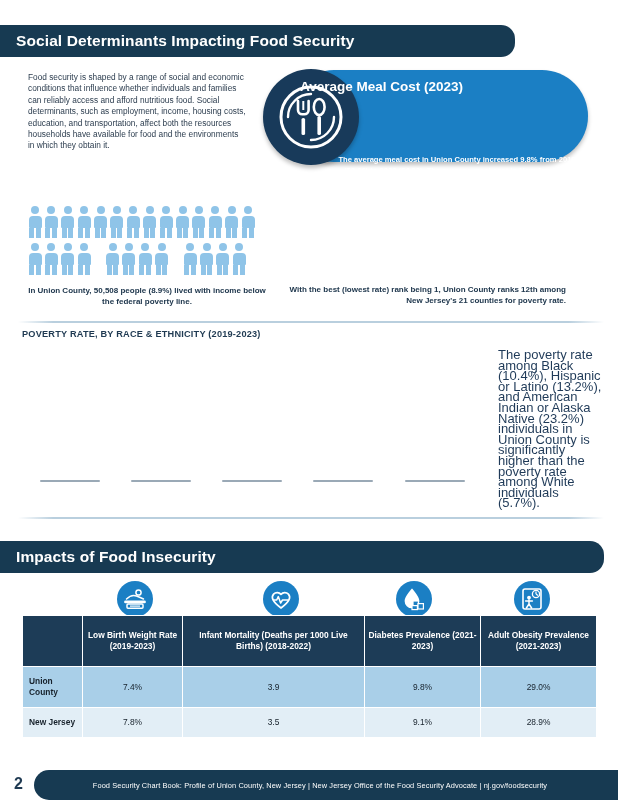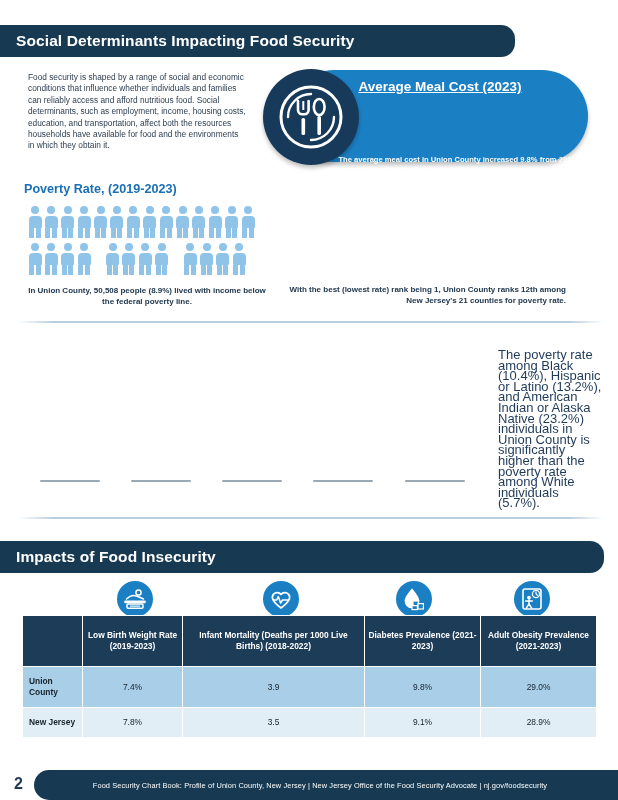--- a/index.html
+++ b/index.html
@@ -42,22 +42,22 @@
   }
   .meal-circle {
     position: absolute; left: 263px; top: 69px;
     width: 96px; height: 96px; border-radius: 50%;
     background: #183a5a;
     box-shadow: 0 3px 4px rgba(0,0,0,.25);
     display: flex; align-items: center; justify-content: center;
   }
   .meal-title {
     position: absolute; left: 300px; top: 79px; width: 280px;
-    text-align: center; color: #ffffff;
-    font-size: 13.5px; font-weight: bold; text-decoration: underline;
+    text-align: left; color: #ffffff;
+    font-size: 13.5px; font-weight: bold;
   }
   .meal-body {
     position: absolute; left: 338px; top: 126px; width: 238px;
     text-align: center; color: #ffffff;
     font-size: 7.6px; line-height: 10.6px; font-weight: bold; margin-top: 29px;
   }
 
   
   .pov-title {
     position: absolute; left: 24px; top: 182px;
@@ -181,21 +181,20 @@
       <path d="M22 19 v9 a4.2 4.2 0 0 0 4.2 4.2 h2.2 A4.2 4.2 0 0 0 32.6 28 v-9" fill="none" stroke="#ffffff" stroke-width="2.6" stroke-linecap="round"></path>
       <line x1="27.3" y1="19" x2="27.3" y2="28" stroke="#ffffff" stroke-width="2"></line>
 
       <rect x="41.4" y="34" width="3.6" height="19" rx="1.6" fill="#ffffff"></rect>
       <ellipse cx="43.2" cy="25" rx="5.4" ry="8" fill="none" stroke="#ffffff" stroke-width="2.6"></ellipse>
     </svg>
   </div>
   <div class="meal-title">Average Meal Cost (2023)</div>
   <div class="meal-body">The average meal cost in Union County increased 9.8% from 2019 ($3.66) to 2023 ($4.02). The average meal cost in New Jersey in 2023 was $3.74</div>
 
-  <div class="pov-title">Poverty Rate, (2019-2023)</div>
 
   <div class="people">
     <div class="prow r1">
         <div class="person">
           <span class="head"></span>
           <span class="body"></span>
           <span class="legL"></span>
           <span class="legR"></span>
         </div>
         <div class="person">
@@ -353,20 +352,21 @@
           <span class="legR"></span>
         </div>
       </div>
   </div>
 
   <div class="pov-caption">In Union County, 50,508 people (8.9%) lived with income below the federal poverty line.</div>
   <div class="rank-caption">With the best (lowest rate) rank being 1, Union County ranks 12th among New Jersey's 21 counties for poverty rate.</div>
 
   <div class="divider" style="left:18px;top:321px;width:586px;"></div>
 
+  <div class="chart-title">POVERTY RATE, BY RACE &amp; ETHNICITY (2019-2023)</div>
 
   <div class="chart-area">
     <div class="bar-base" style="left:20px;top:134px;width:60px;"></div>
     <div class="bar-base" style="left:111px;top:134px;width:60px;"></div>
     <div class="bar-base" style="left:202px;top:134px;width:60px;"></div>
     <div class="bar-base" style="left:293px;top:134px;width:60px;"></div>
     <div class="bar-base" style="left:385px;top:134px;width:60px;"></div>
   </div>
 
   <div class="chart-note">The poverty rate among Black (10.4%), Hispanic or Latino (13.2%), and American Indian or Alaska Native (23.2%) individuals in Union County is significantly higher than the poverty rate among White individuals (5.7%).</div>

